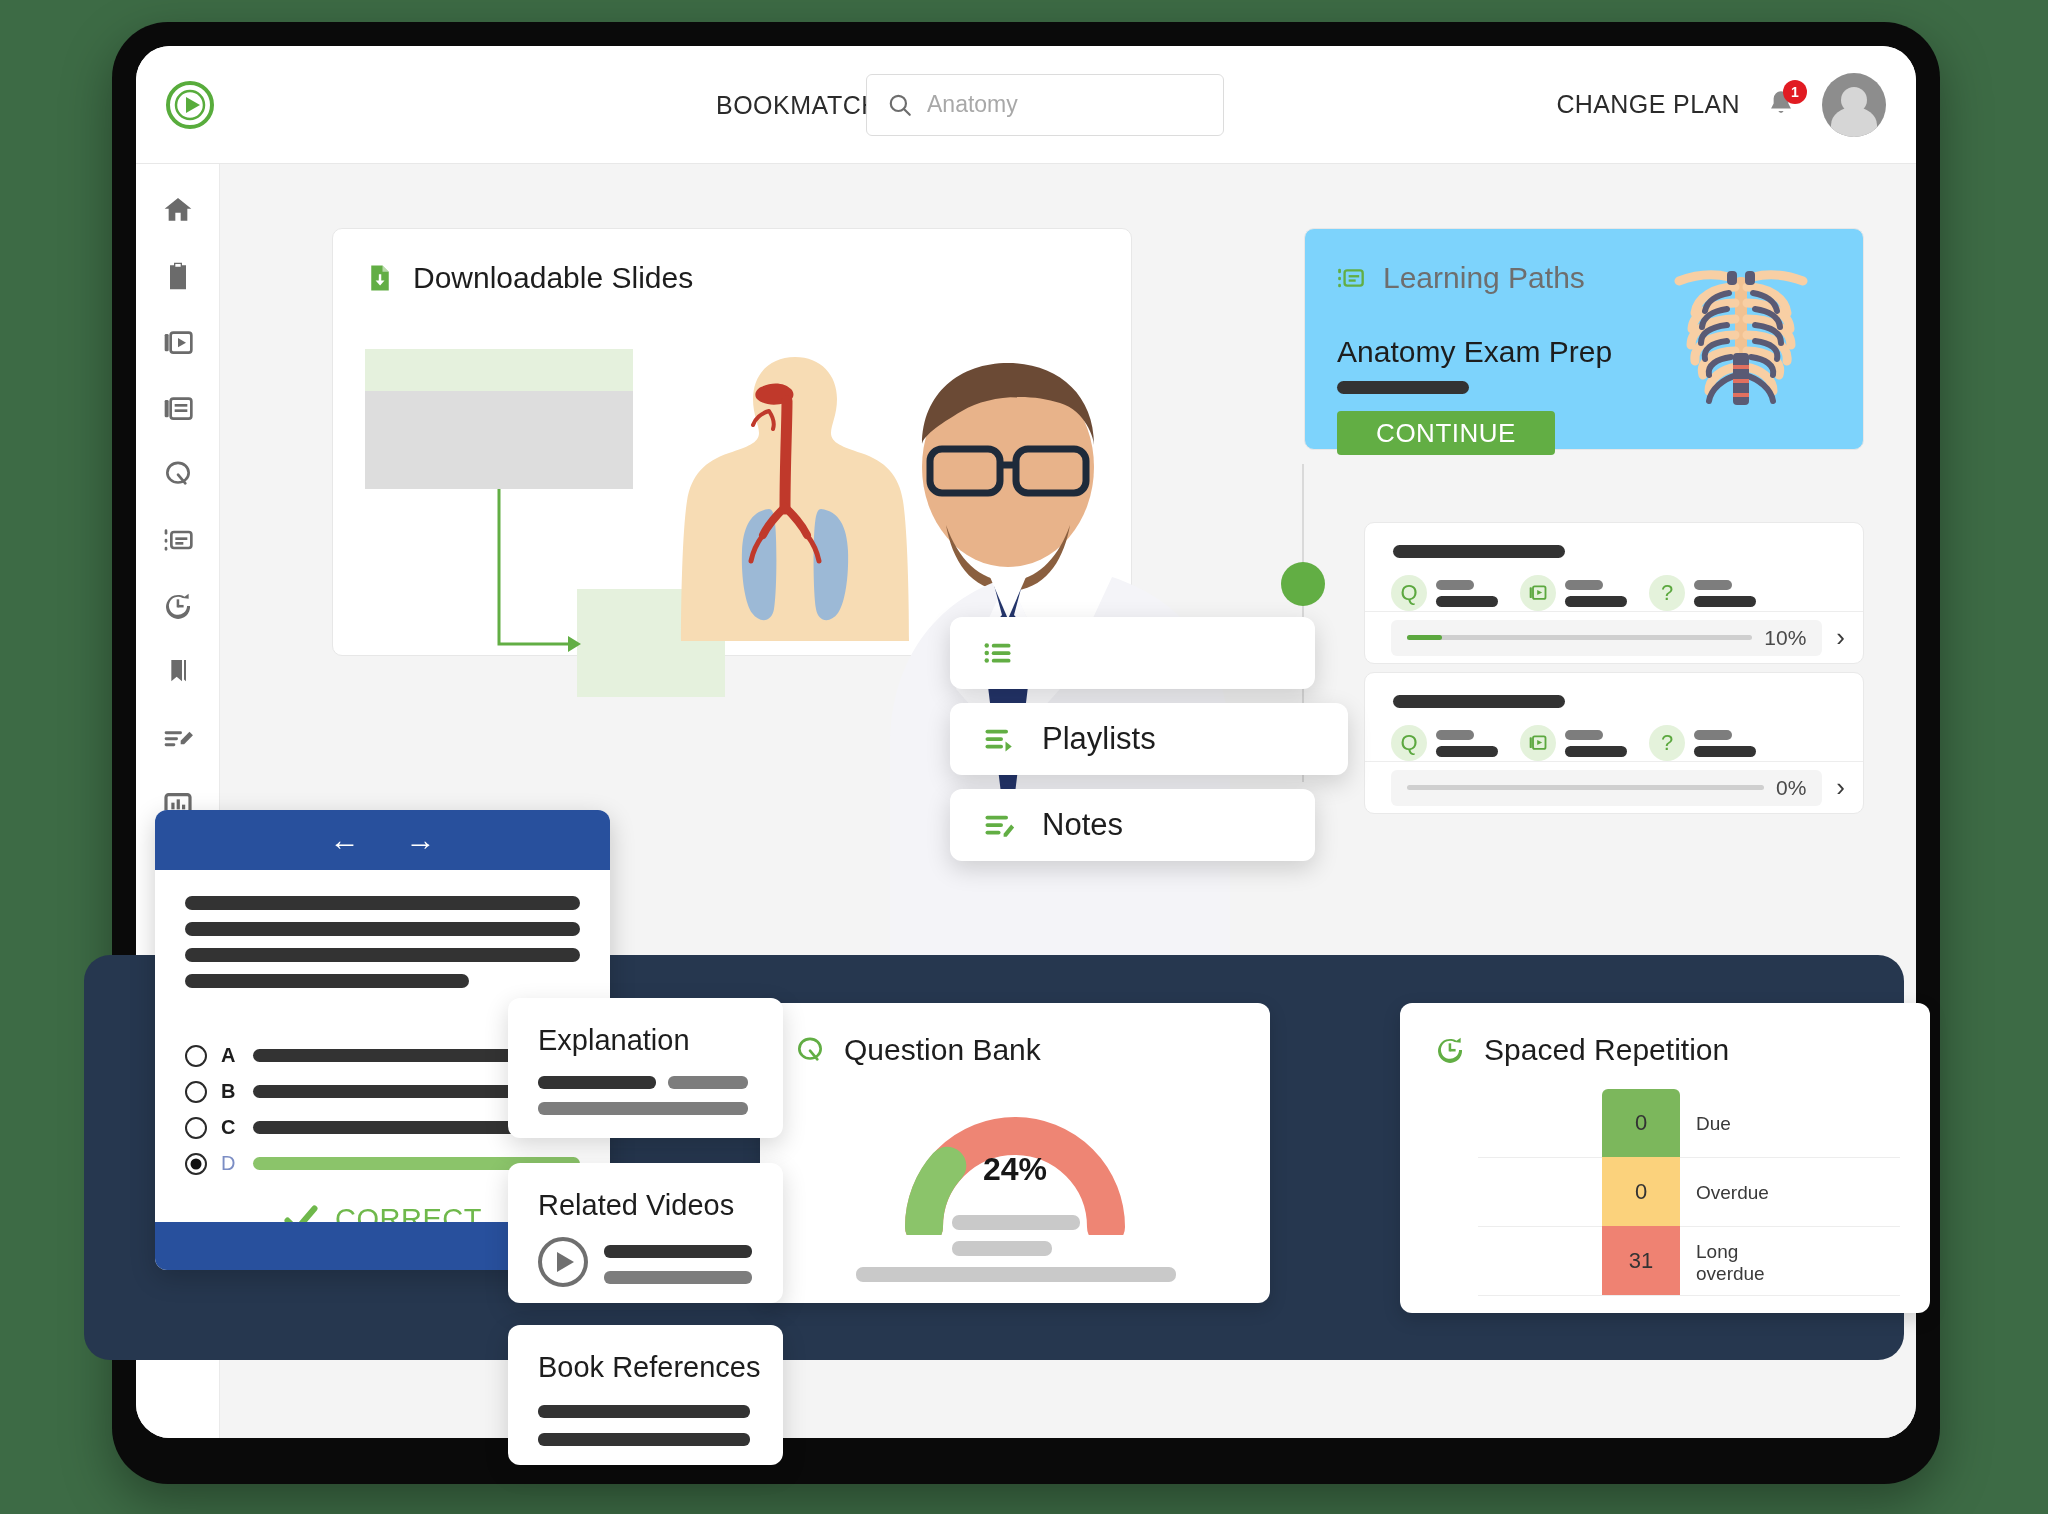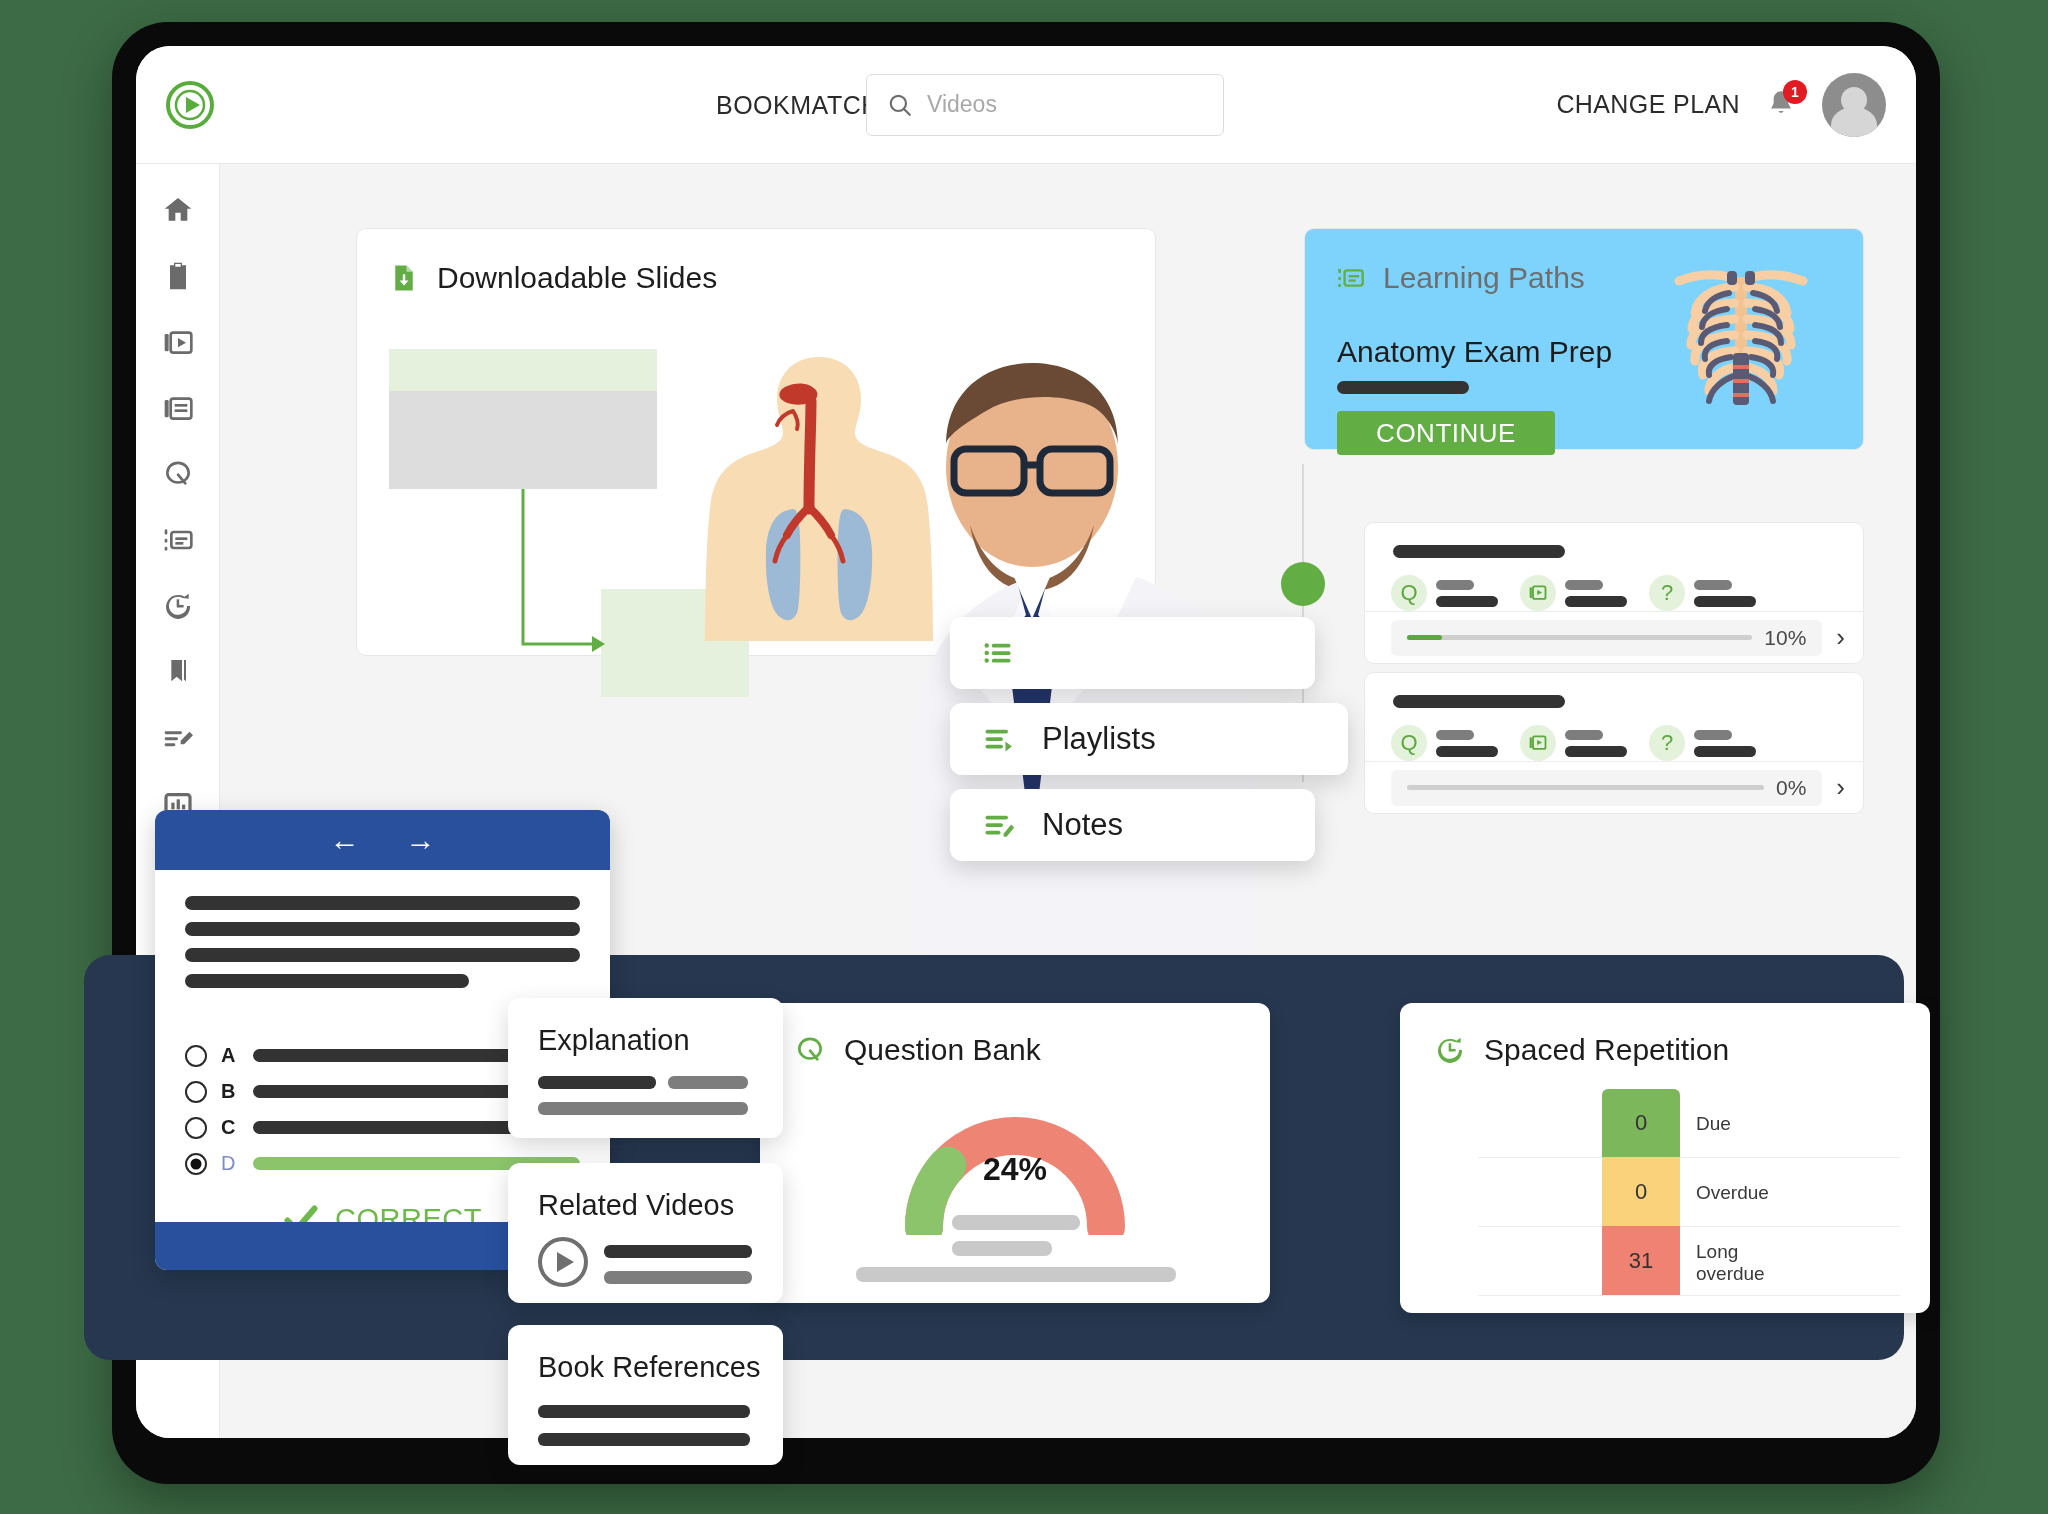--- a/index.html
+++ b/index.html
@@ -75,21 +75,21 @@
   .side-icon svg { width: 32px; height: 32px; fill: #6b6b6b; }
 
   
   .content {
     position: absolute; left: 84px; top: 118px; right: 0; bottom: 0;
     background: #f4f4f4;
   }
 
   
   .slides-card {
-    position: absolute; left: 136px; top: 64px; width: 800px; height: 428px;
+    position: absolute; left: 112px; top: 64px; width: 800px; height: 428px;
     background: #fff; border: 1px solid #e7e7e7; border-radius: 10px;
   }
   .card-head { display: flex; align-items: center; gap: 18px; padding: 32px 0 0 32px; }
   .card-head .ttl { font-size: 30px; color: #1d1d1d; }
   .card-head.muted .ttl { color: #6e6e6e; }
   .slide-canvas { position: absolute; left: 32px; top: 110px; right: 20px; bottom: 18px; }
   .blk { position: absolute; }
   .blk-green { background: #e5f1dd; }
   .blk-grey { background: #dddddd; }
 
@@ -266,21 +266,21 @@
         </svg>
       </div>
 
       <div class="brand-text">BOOKMATCHER</div>
 
       <div class="search-box">
         <svg viewBox="0 0 24 24" width="26" height="26">
           <circle cx="10.5" cy="10.5" r="7" fill="none" stroke="#6d6d6d" stroke-width="2"></circle>
           <line x1="15.6" y1="15.6" x2="21" y2="21" stroke="#6d6d6d" stroke-width="2" stroke-linecap="round"></line>
         </svg>
-        <span class="search-placeholder">Videos</span>
+        <span class="search-placeholder">Anatomy</span>
       </div>
 
       <div class="topbar-right">
         <span class="change-plan">CHANGE PLAN</span>
 
         <div class="bell-wrap">
           <svg viewBox="0 0 24 24" width="34" height="34">
             <path d="M12 3a5.2 5.2 0 0 0-5.2 5.2v3.4L5 15.2h14l-1.8-3.6V8.2A5.2 5.2 0 0 0 12 3z" fill="#8a8a8a"></path>
             <path d="M10.2 17a1.9 1.9 0 0 0 3.6 0z" fill="#8a8a8a"></path>
           </svg>

